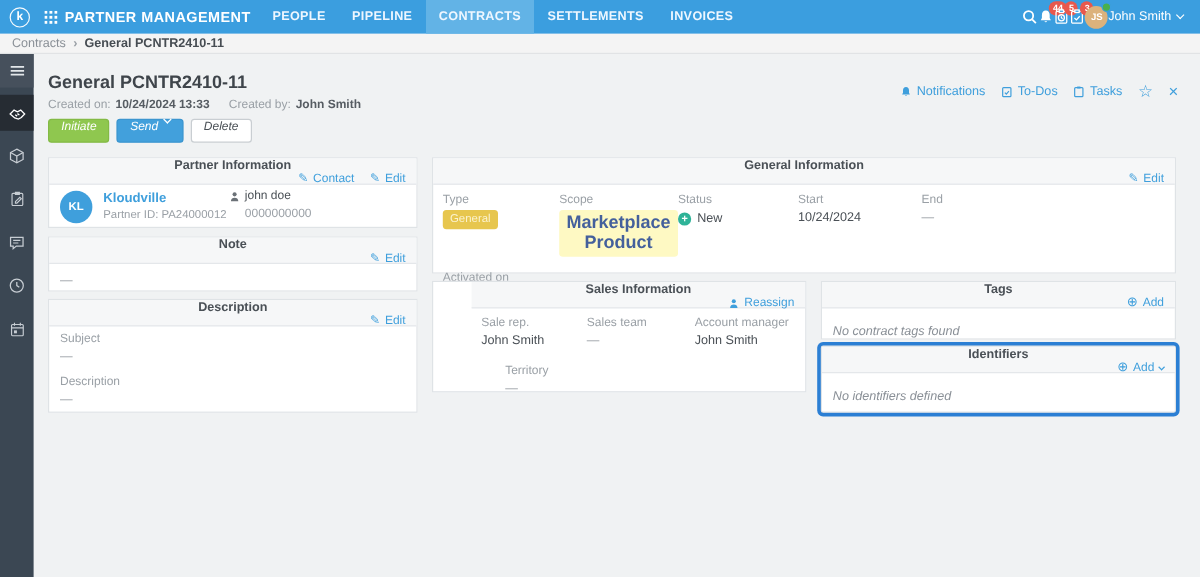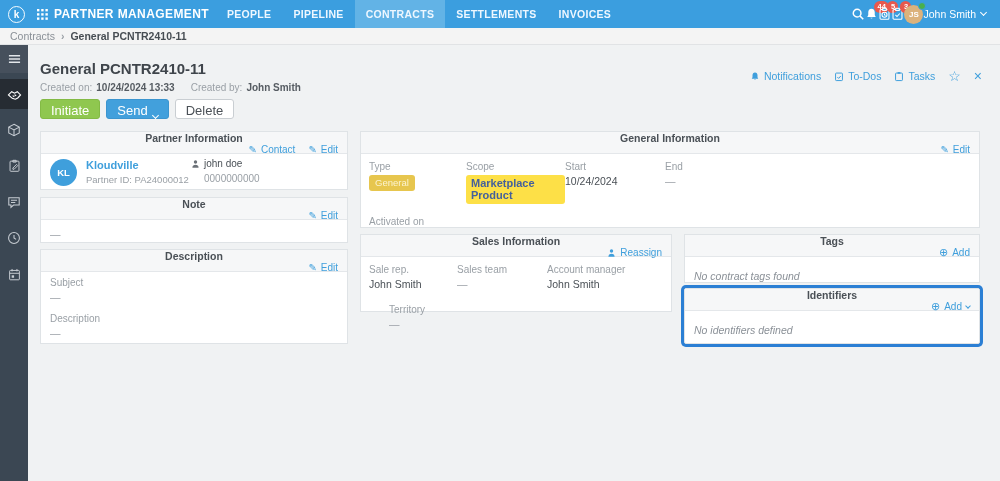--- a/index.html
+++ b/index.html
@@ -41,21 +41,21 @@
   .page-title { position:absolute; left:40px; top:60px; font-size:15px; font-weight:700; color:#3f454b; }
   .page-meta { position:absolute; left:40px; top:82px; font-size:10px; color:#9aa0a6; display:flex; gap:4px; }
   .page-meta b { color:#565c62; font-weight:700; }
   .page-meta .gap { width:8px; }
   .quick-links { position:absolute; top:69px; right:18px; display:flex; align-items:center; gap:13px; font-size:10.5px; color:#3f9fdc; }
   .qlink { display:flex; align-items:center; gap:4px; cursor:pointer; }
   .q-star { font-size:14px; cursor:pointer; line-height:1; }
   .q-x { font-size:14px; cursor:pointer; line-height:1; }
 
   .action-row { position:absolute; left:40px; top:99px; display:flex; gap:6px; }
-  .btn { height:20px; display:flex; align-items:flex-end; gap:5px; padding:0 10px; font-size:13px; border-radius:3px; border:1px solid transparent; cursor:pointer; font-family:inherit; }
+  .btn { height:20px; display:flex; align-items:flex-start; gap:5px; padding:0 10px; font-size:10px; border-radius:3px; border:1px solid transparent; cursor:pointer; font-family:inherit;font-style:italic; }
   .btn-initiate { background:#8fc74f; border-color:#83ba45; color:#fff; }
   .btn-send { background:#42a0dc; border-color:#3b95cf; color:#fff; }
   .btn-delete { background:#fff; border-color:#c9ced2; color:#4a5056; }
 
   
   .card { position:absolute; background:#fff; border:1px solid #dfe3e6; }
   .card-header { height:22px; background:#f6f7f8; border-bottom:1px solid #e4e7ea; display:flex; align-items:center; padding:0 9px;flex-direction:column; }
   .card-title { font-size:10.5px; font-weight:700; color:#4a5056; }
   .card-links { margin-left:auto; display:flex; align-items:center; gap:13px; font-size:10px; color:#3f9fdc; }
   .clink { display:flex; align-items:center; gap:4px; cursor:pointer; white-space:nowrap; }
@@ -77,25 +77,25 @@
   #card-note .note-body { padding:8px 9px; font-size:10.5px; }
 
   #card-description { left:40px; top:249px; width:308px; height:95px; }
   #card-description .desc-body { padding:5px 9px; }
   #card-description .row2 { margin-top:10px; }
 
   #card-general { left:360px; top:131px; width:620px; height:97px; }
   .gi-grid { display:grid; grid-template-columns:97px 99px 100px 103px 1fr; padding:7px 8px 0 8px; }
   .gi-grid.r2 { padding-top:12px; }
   .badge-type { display:inline-block; margin-top:3px; background:#e7c64e; color:#fbf3cf; font-size:9.5px; padding:2px 6px 3px; border-radius:3px; }
-  .badge-scope { display:inline-block; margin-top:3px; background:#fde047; color:#44609c; font-weight:700; font-size:11px; padding:2px 5px 3px; border-radius:3px; }
+  .badge-scope { display:inline-block; margin-top:3px; background:#fef9c3; color:#44609c; font-weight:700; font-size:15px; padding:2px 5px 3px; border-radius:3px;text-align:center; }
   .status-val { display:flex; align-items:center; gap:5px; margin-top:4px; font-size:10.5px; color:#4a5056; }
   .status-dot { width:11px; height:11px; border-radius:50%; background:#2eb398; color:#fff; font-size:9px; line-height:10px; text-align:center; font-weight:700; }
 
-  #card-sales { left:360px; top:234px; width:312px; height:78px; }
+  #card-sales { left:360px; top:234px; width:312px; height:93px;padding-left:32px; }
   .si-grid { display:grid; grid-template-columns:88px 90px 1fr; padding:7px 8px 0 8px; }
   .si-grid.r2 { padding-top:14px;margin-left:20px; }
   .reassign-ic { display:flex; }
 
   #card-tags { left:684px; top:234px; width:296px; height:49px; }
   #card-tags .tags-body { padding:9px 9px; }
 
   #card-identifiers { left:684px; top:288px; width:296px; height:56px; border-radius:2px; box-shadow:0 0 0 3px #2b7fd4; }
   #card-identifiers .idf-body { padding:9px 9px; }
   .addlink .plus { font-size:11px; line-height:1; }
@@ -386,20 +386,27 @@
     <div class="gi-grid">
       <div>
         <div class="label">Type</div>
         <span class="badge-type">General</span>
       </div>
       <div>
         <div class="label">Scope</div>
         <span class="badge-scope">Marketplace Product</span>
       </div>
       <div>
+        <div class="label">Status</div>
+        <div class="status-val">
+            <span class="status-dot">+</span>
+            <span>New</span>
+          </div>
+      </div>
+      <div>
         <div class="label">Start</div>
         <div class="value">10/24/2024</div>
       </div>
       <div>
         <div class="label">End</div>
         <div class="value dash">—</div>
       </div>
     </div>
     <div class="gi-grid r2">
       <div>

